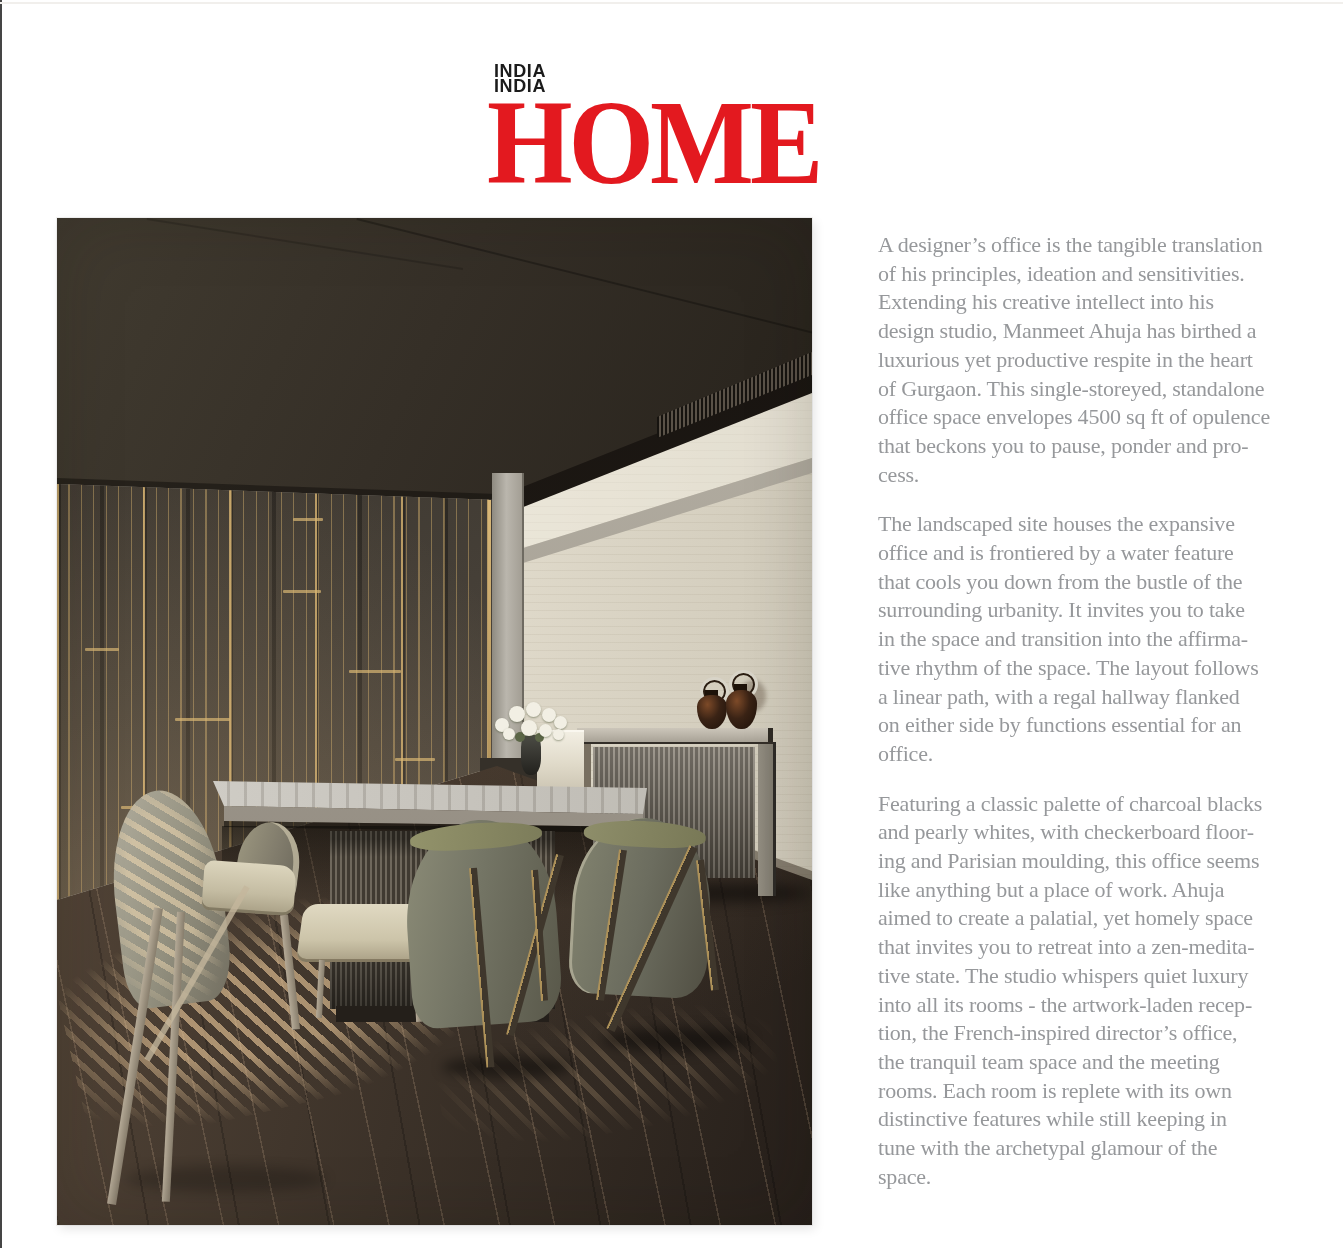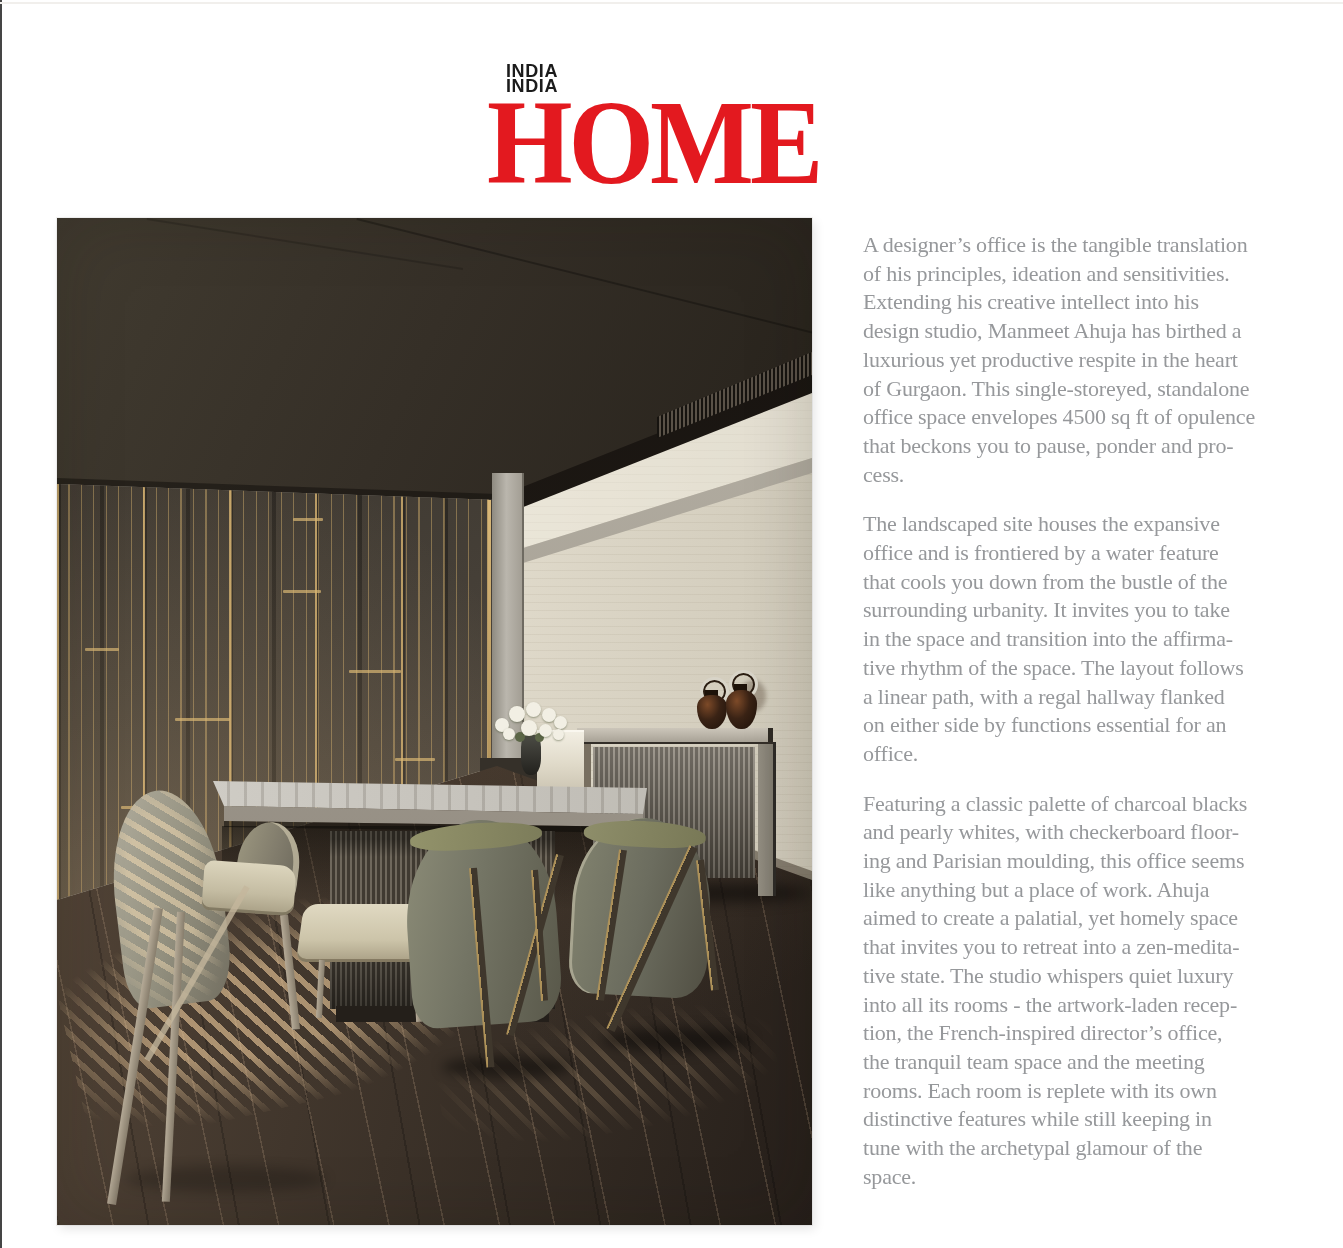--- a/index.html
+++ b/index.html
@@ -3,30 +3,30 @@
 <meta charset="utf-8">
 <style>
   html,body{margin:0;padding:0;background:#ffffff;}
   .page{position:relative;width:1343px;height:1248px;background:#ffffff;overflow:hidden;
         font-family:"Liberation Serif","DejaVu Serif",serif;}
   .edge-left{position:absolute;left:0;top:0;width:2px;height:100%;background:#454545;}
   .edge-top{position:absolute;left:0;top:2px;width:100%;height:2px;background:#f1efec;}
 
   
   .masthead{position:absolute;left:487px;top:64px;width:315px;}
-  .pub{position:relative;left:7px;width:76px;text-align:center;color:#1b1b1b;
+  .pub{position:relative;left:7px;width:76px;color:#1b1b1b;
        font-family:"Liberation Sans","DejaVu Sans",sans-serif;font-weight:bold;
        font-size:18px;line-height:15px;letter-spacing:0.6px;}
   .home-title{margin-top:3px;color:#e3191f;font-weight:bold;font-size:110px;line-height:84px;
        letter-spacing:-4px;transform:scaleY(1.09);transform-origin:50% 0;white-space:nowrap;}
 
   
   .article{position:absolute;left:863px;top:231px;width:455px;color:#96989b;
            font-size:22px;line-height:28.7px;letter-spacing:-0.2px;}
-  .article p{margin:0 0 21px 0;white-space:pre-line;}
+  .article p{margin:0 0 21px 15px;white-space:pre-line;}
 
   
   .photo{position:absolute;left:57px;top:218px;width:755px;height:1007px;overflow:hidden;
          box-shadow:0 0 0 1px rgba(0,0,0,.05), 3px 4px 10px rgba(0,0,0,.10);background:#dcd6c8;}
   .layer{position:absolute;inset:0;}
 
   .wall-base{background:linear-gradient(100deg,#f0ecdf 0%,#e4decf 45%,#d4cebe 80%,#cac4b4 100%);}
   .wall-lines{background:repeating-linear-gradient(180deg,rgba(150,140,118,.12) 0 1.5px,rgba(0,0,0,0) 1.5px 8px);
               clip-path:polygon(440px 282px,755px 157px,755px 662px,440px 548px);}
   .wall-upper{background:rgba(252,249,240,.38);

